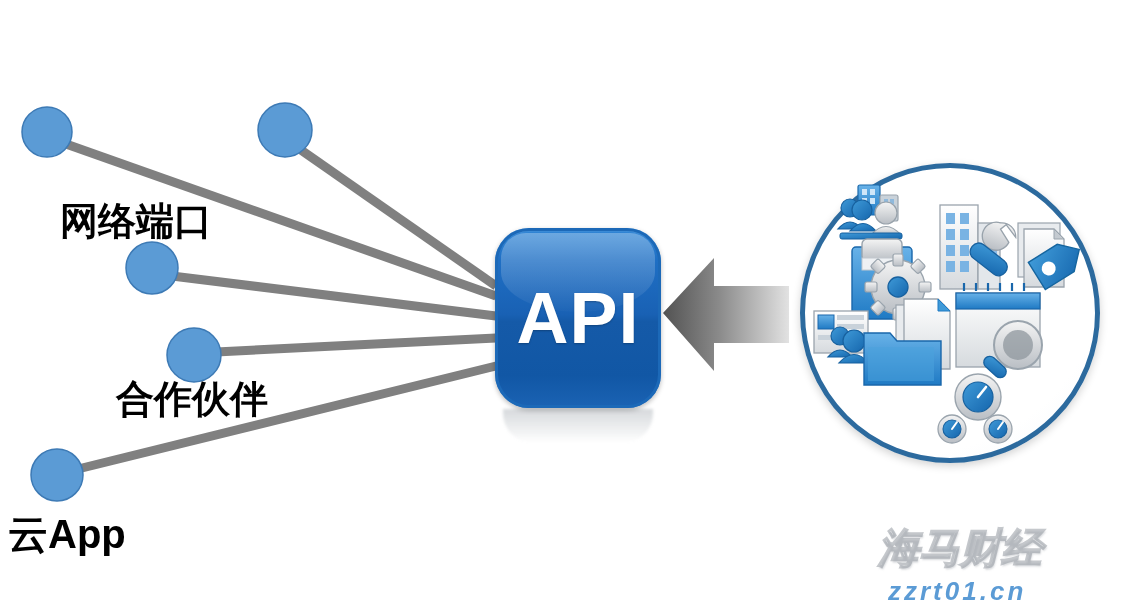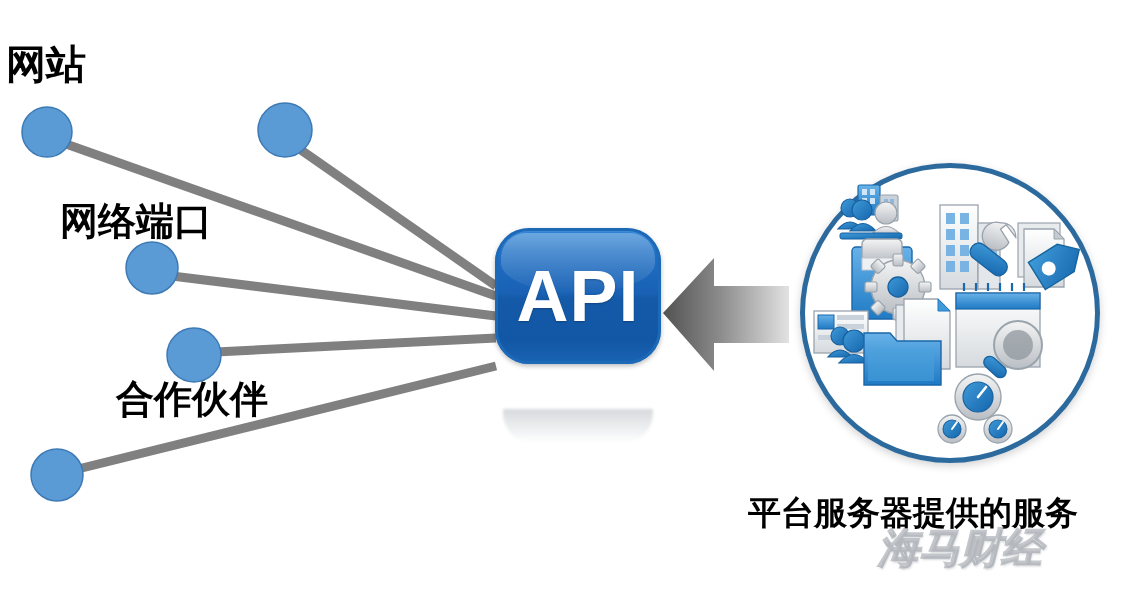--- a/index.html
+++ b/index.html
@@ -53,21 +53,21 @@
     line-height: 1;
     font-family: "Liberation Sans", "DejaVu Sans", sans-serif;
   }
 
   
   .api-box {
     position: absolute;
     left: 495px;
     top: 228px;
     width: 166px;
-    height: 136px;
+    height: 180px;
     border-radius: 34px;
     background:
       linear-gradient(180deg,
         #2f86d6 0%,
         #1f6fc4 18%,
         #1961b4 48%,
         #155aa8 52%,
         #1157a5 82%,
         #1b63b4 100%);
     box-shadow:
@@ -329,21 +329,21 @@
       <path d="M178,234 L186,224" stroke="#ffffff" stroke-width="2.6" stroke-linecap="round"></path>
       <circle cx="152" cy="266" r="14" fill="url(#greyG)" stroke="#9aa4ad" stroke-width="1.3"></circle>
       <circle cx="152" cy="266" r="9" fill="url(#blueG2)" stroke="#17619f" stroke-width="1.1"></circle>
       <path d="M152,266 L157,259" stroke="#ffffff" stroke-width="2" stroke-linecap="round"></path>
       <circle cx="198" cy="266" r="14" fill="url(#greyG)" stroke="#9aa4ad" stroke-width="1.3"></circle>
       <circle cx="198" cy="266" r="9" fill="url(#blueG2)" stroke="#17619f" stroke-width="1.1"></circle>
       <path d="M198,266 L203,259" stroke="#ffffff" stroke-width="2" stroke-linecap="round"></path>
     </g>
   </svg>
 
-  <div class="node-label lbl-website">网站</div>
   <div class="node-label lbl-netport">网络端口</div>
   <div class="node-label lbl-partner">合作伙伴</div>
-
-  <div class="circle-label">平台服务器提供的服务</div>
+  <div class="node-label lbl-cloudapp">云App</div>
+
 
   <div class="wm-cn">海马财经</div>
+  <div class="wm-url">zzrt01.cn</div>
 
 </div>
 
 </body></html>

